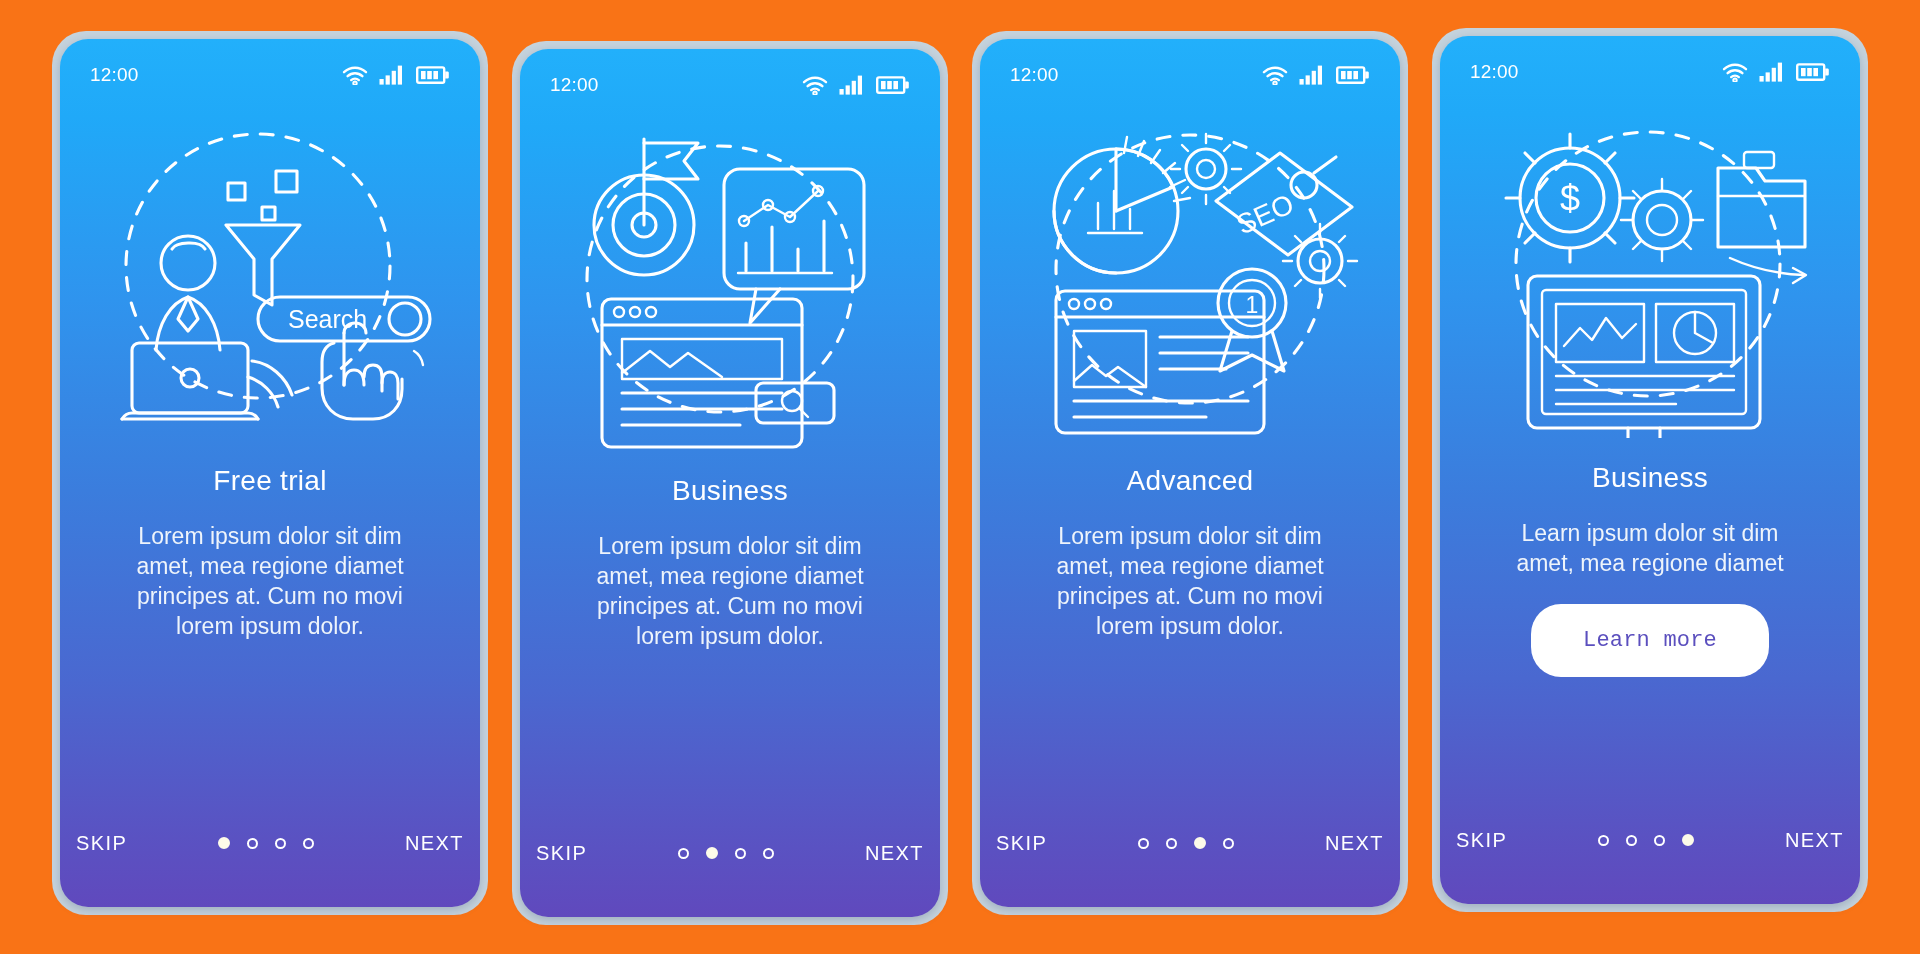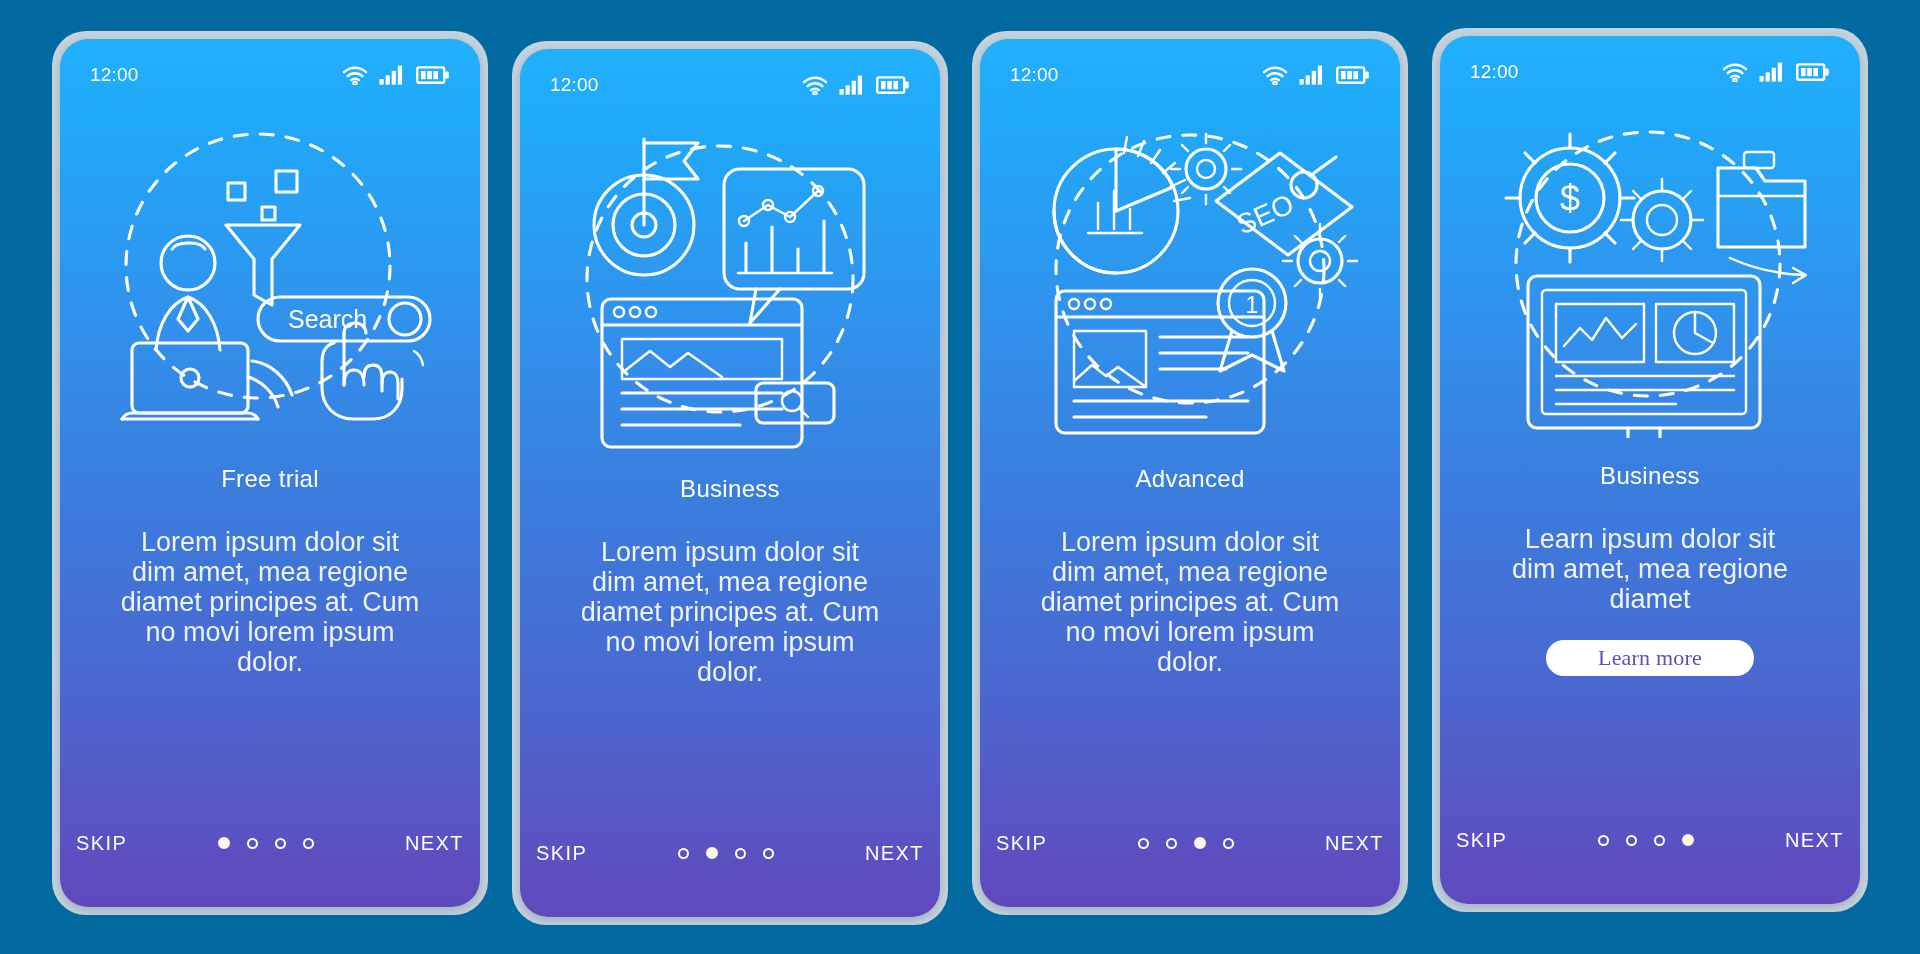--- a/index.html
+++ b/index.html
@@ -9,21 +9,21 @@
     width: 1920px;
     height: 954px;
     overflow: hidden;
     font-family: "Liberation Sans", sans-serif;
   }
 
   #stage {
     position: relative;
     width: 1920px;
     height: 954px;
-    background: #0369a1;
+    background: #f97316;
     display: flex;
     align-items: center;
     justify-content: center;
     gap: 24px;
   }
 
   
   .phone {
     position: relative;
     width: 436px;
@@ -99,46 +99,46 @@
   .textblock {
     flex: 1 1 auto;
     display: flex;
     flex-direction: column;
     align-items: center;
     padding: 0 34px;
     box-sizing: border-box;
   }
   .title {
     color: #ffffff;
-    font-size: 24px;
+    font-size: 28px;
     font-weight: 400;
     letter-spacing: .3px;
     margin: 14px 0 0 0;
     text-align: center;
     font-family: "Liberation Sans", sans-serif;
   }
   .body {
     color: #eef4fb;
-    font-size: 27px;
+    font-size: 23px;
     line-height: 30px;
     text-align: center;
-    margin: 34px 0 0 0;
+    margin: 24px 0 0 0;
     max-width: 300px;
     font-family: "Liberation Sans", sans-serif;
   }
   .cta {
     margin-top: 26px;
     background: #ffffff;
     color: #5b4fbe;
     border: none;
     border-radius: 30px;
     font-size: 22px;
-    padding: 5px 52px;
+    padding: 24px 52px;
     cursor: pointer;
-    font-family: Liberation Serif, serif;
+    font-family: Liberation Mono, monospace;
     letter-spacing: .2px;
   }
 
   
   .footer {
     flex: 0 0 auto;
     height: 128px;
     display: flex;
     align-items: center;
     justify-content: space-between;

